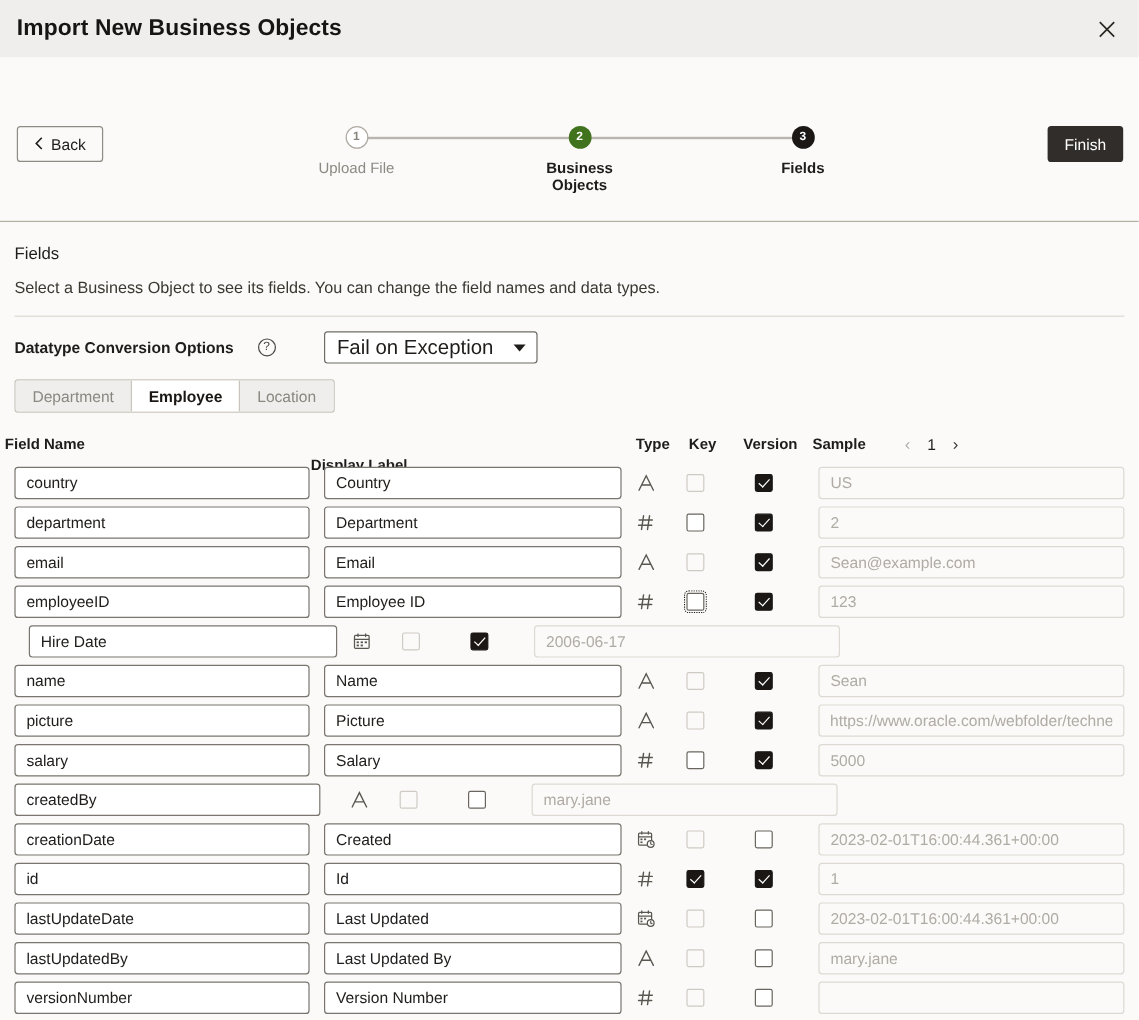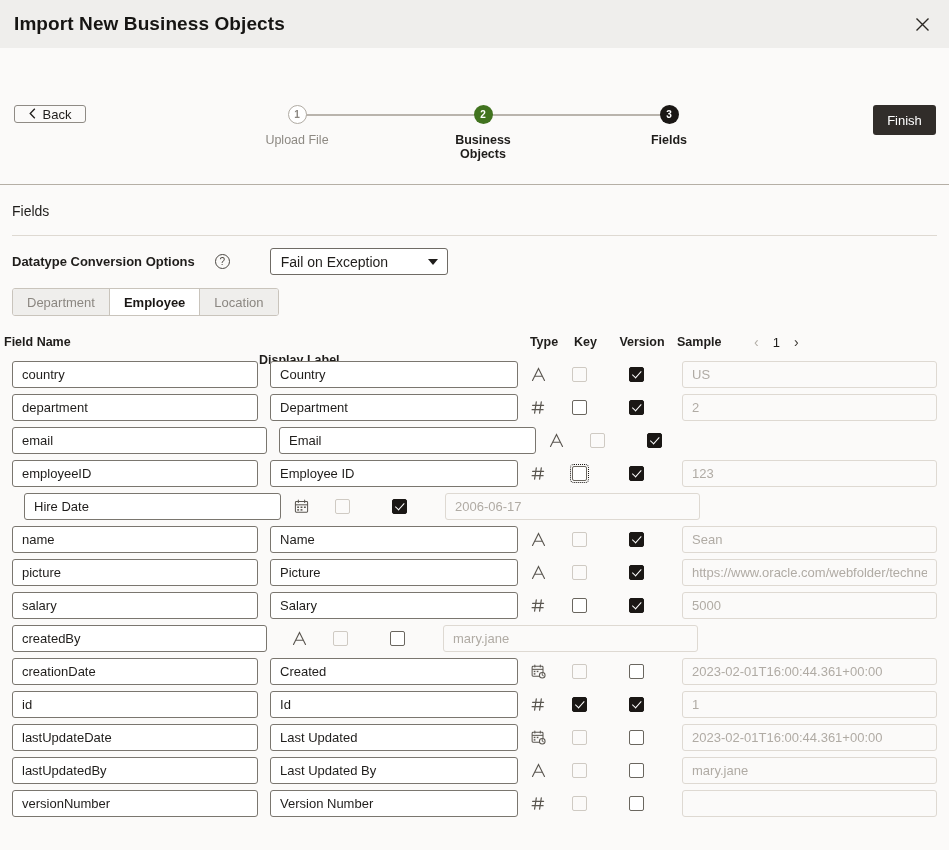--- a/index.html
+++ b/index.html
@@ -47,21 +47,21 @@
     background: #fbfaf9;
     position: relative;
     border-bottom: 1px solid #b5afa6;
     box-sizing: border-box;
   }
   .back-btn {
     position: absolute;
     left: 14px;
     top: 57px;
     width: 72px;
-    height: 18px;
+    height: 30px;
     border: 1px solid #8f8b85;
     border-radius: 3px;
     background: #fbfaf9;
     display: flex;
     align-items: center;
     justify-content: center;
     gap: 7px;
     font-size: 13px;
     color: #1f1d1b;
     cursor: pointer;
@@ -191,21 +191,21 @@
     margin-left: 20px;
     width: 178px;
     height: 27px;
     border: 1px solid #6f6b65;
     border-radius: 3px;
     background: #ffffff;
     display: flex;
     align-items: center;
     justify-content: space-between;
     padding: 0 9px 0 10px;
-    font-size: 14px;
+    font-size: 17px;
     color: #1f1d1b;
     cursor: pointer;
     box-sizing: border-box;
   }
   .caret {
     width: 0; height: 0;
     border-left: 5px solid transparent;
     border-right: 5px solid transparent;
     border-top: 6px solid #1f1d1b;
   }
@@ -385,20 +385,21 @@
       </div>
     </div>
   </div>
 
   <button class="finish-btn">Finish</button>
 </div>
 
 <div class="content">
 
   <div class="section-title">Fields</div>
+  <div class="section-desc">Select a Business Object to see its fields. You can change the field names and data types.</div>
   <div class="hr"></div>
 
   <div class="conv-row">
     <span class="conv-label">Datatype Conversion Options</span>
     <span class="help-icon">?</span>
     <div class="select-box">
       <span>Fail on Exception</span>
       <span class="caret"></span>
     </div>
   </div>
@@ -466,20 +467,21 @@
           <svg class="type-icon-svg" width="15" height="15" viewBox="0 0 15 15">
             <path d="M1.5 13.5 L7.5 1.5 L13.5 13.5 M4 9.2 L11 9.2" stroke="#5a5650" stroke-width="1.15" fill="none" stroke-linecap="round"></path>
           </svg>
         </div>
         <div class="cell-key">
           <span class="cb unchecked disabled"></span>
         </div>
         <div class="cell-req">
           <span class="cb checked"></span>
         </div>
+        <div class="sample-wrap"><input class="inp inp-sample" readonly="" value="Sean@example.com" style=""></div>
       </div>
       <div class="row">
         <input class="inp inp-field" value="employeeID" style="">
         <div style="width:12px;flex:none;"></div>
         <input class="inp inp-display" value="Employee ID" style="">
         <div class="cell-type">
           <svg class="type-icon-svg" width="15" height="15" viewBox="0 0 15 15">
             <path d="M5.3 1.8 L3.6 13.2 M10.3 1.8 L8.6 13.2 M1.6 5.3 L12.6 5.3 M1.1 9.7 L12.1 9.7" stroke="#5a5650" stroke-width="1.2" fill="none" stroke-linecap="round"></path>
           </svg>
         </div>

